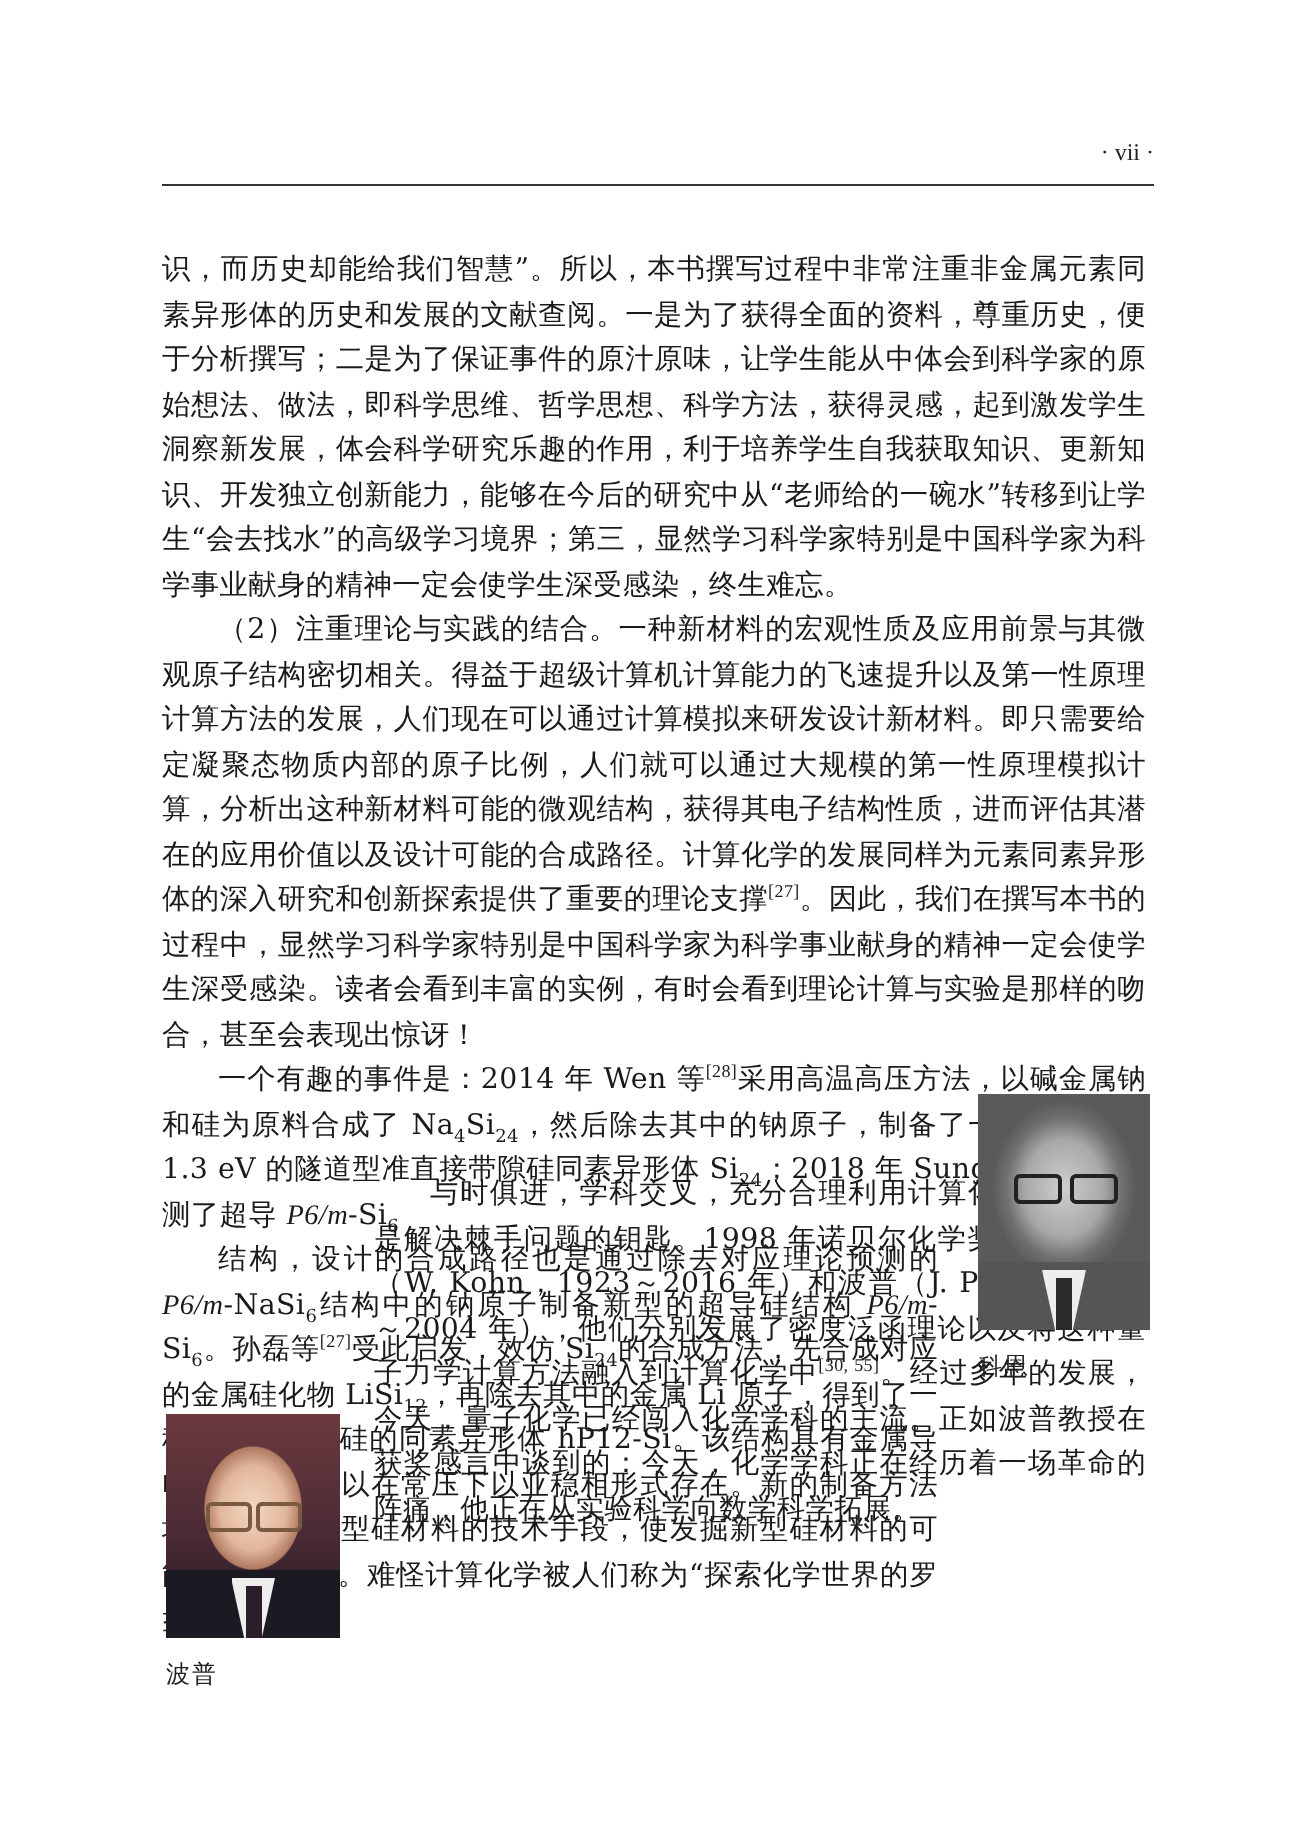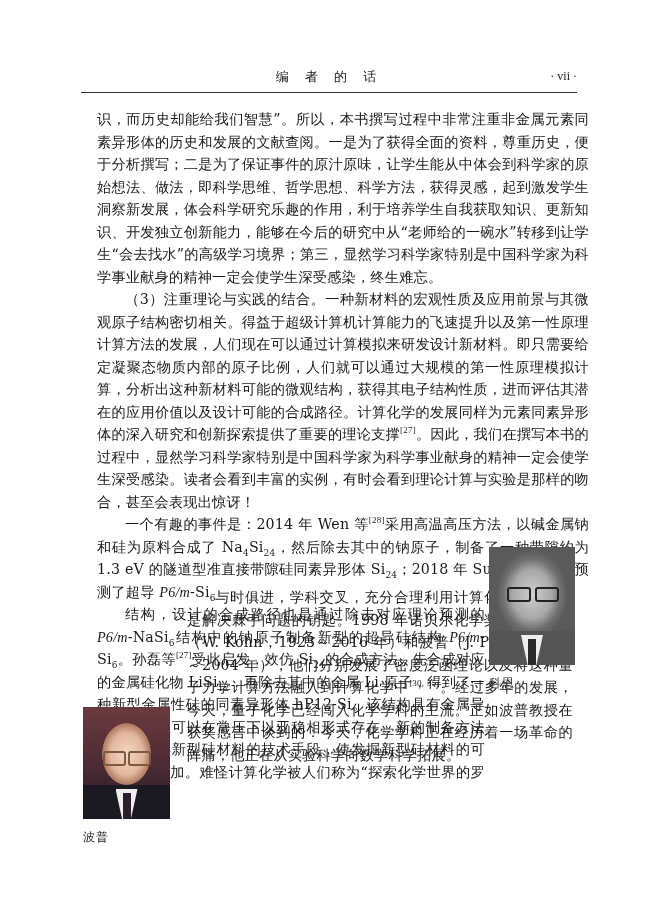--- a/index.html
+++ b/index.html
@@ -4,21 +4,21 @@
 <style>
   html, body { margin: 0; padding: 0; background: #ffffff; }
   body { width: 657px; height: 919px; position: relative; overflow: hidden;
          font-family: "DejaVu Serif", "Liberation Serif", serif; color: #1a1a1a; }
   .header { position: absolute; left: 81px; top: 66px; width: 496px; height: 26px;
             border-bottom: 1.2px solid #333; }
   .header .title { position: absolute; left: 0; right: 0; top: 2px; text-align: center;
                    font-size: 13px; letter-spacing: 6px; color: #222; }
   .header .pnum { position: absolute; right: 0; top: 3px; font-size: 12px;
                   font-family: "Liberation Serif", serif; color: #222; text-align: right; }
-  .body { position: absolute; left: 81px; top: 108px; width: 492px; margin-left: 16px; }
+  .body { position: absolute; left: 81px; top: 124px; width: 492px; }
   .p { font-size: 14.2px; line-height: 22.5px; margin: 0; text-align: justify;
        text-align-last: left; letter-spacing: 0.2px; }
   .p.indent { text-indent: 28px; }
   .p sup { font-size: 9px; line-height: 0; }
   .p sub { font-size: 9px; line-height: 0; }
   .lat { font-family: "Liberation Serif", serif; }
   .wrap-left { position: absolute; left: 187px; top: 586px; width: 386px; }
   .fig { position: absolute; text-align: left; }
   .fig .photo { position: relative; overflow: hidden; }
   .fig .cap { font-size: 12px; margin-top: 10px; color: #222; letter-spacing: 1px; }
@@ -33,28 +33,27 @@
   .glasses { position: absolute; height: 11px; border: 2px solid #222; border-radius: 3px; }
   .suit { position: absolute; bottom: 0; left: 0; right: 0; height: 34px; }
   .shirt { position: absolute; bottom: 0; width: 22px; height: 30px; left: 50%; margin-left: -11px;
            background: #eee; clip-path: polygon(0 0, 100% 0, 70% 100%, 30% 100%); }
   .tie { position: absolute; bottom: 0; width: 8px; height: 26px; left: 50%; margin-left: -4px; }
 </style>
 </head>
 <body>
 
 <div class="header">
-  <div class="title">编 者 的 话</div>
   <div class="pnum">· vii ·</div>
 </div>
 
 <div class="body">
   <p class="p">识，而历史却能给我们智慧”。所以，本书撰写过程中非常注重非金属元素同素异形体的历史和发展的文献查阅。一是为了获得全面的资料，尊重历史，便于分析撰写；二是为了保证事件的原汁原味，让学生能从中体会到科学家的原始想法、做法，即科学思维、哲学思想、科学方法，获得灵感，起到激发学生洞察新发展，体会科学研究乐趣的作用，利于培养学生自我获取知识、更新知识、开发独立创新能力，能够在今后的研究中从“老师给的一碗水”转移到让学生“会去找水”的高级学习境界；第三，显然学习科学家特别是中国科学家为科学事业献身的精神一定会使学生深受感染，终生难忘。</p>
 
-  <p class="p indent"><span>（3）注重理论与实践的结合。一种新材料的宏观性质及应用前景与其微观原子结构密切相关。得益于超级计算机计算能力的飞速提升以及第一性原理计算方法的发展，人们现在可以通过计算模拟来研发设计新材料。即只需要给定凝聚态物质内部的原子比例，人们就可以通过大规模的第一性原理模拟计算，分析出这种新材料可能的微观结构，获得其电子结构性质，进而评估其潜在的应用价值以及设计可能的合成路径。计算化学的发展同样为元素同素异形体的深入研究和创新探索提供了重要的理论支撑</span><sup class="lat">[27]</sup><span>。因此，我们在撰写本书的过程中，显然学习科学家特别是中国科学家为科学事业献身的精神一定会使学生深受感染。读者会看到丰富的实例，有时会看到理论计算与实验是那样的吻合，甚至会表现出惊讶！</span></p>
+  <p class="p indent"><span>（2）注重理论与实践的结合。一种新材料的宏观性质及应用前景与其微观原子结构密切相关。得益于超级计算机计算能力的飞速提升以及第一性原理计算方法的发展，人们现在可以通过计算模拟来研发设计新材料。即只需要给定凝聚态物质内部的原子比例，人们就可以通过大规模的第一性原理模拟计算，分析出这种新材料可能的微观结构，获得其电子结构性质，进而评估其潜在的应用价值以及设计可能的合成路径。计算化学的发展同样为元素同素异形体的深入研究和创新探索提供了重要的理论支撑</span><sup class="lat">[27]</sup><span>。因此，我们在撰写本书的过程中，显然学习科学家特别是中国科学家为科学事业献身的精神一定会使学生深受感染。读者会看到丰富的实例，有时会看到理论计算与实验是那样的吻合，甚至会表现出惊讶！</span></p>
 
   <p class="p indent"><span>一个有趣的事件是：2014 年 Wen 等</span><sup class="lat">[28]</sup><span>采用高温高压方法，以碱金属钠和硅为原料合成了 Na</span><sub>4</sub><span>Si</span><sub>24</sub><span>，然后除去其中的钠原子，制备了一种带隙约为 1.3 eV 的隧道型准直接带隙硅同素异形体 Si</span><sub>24</sub><span>；2018 年 Sung 等</span><sup class="lat">[29]</sup><span>理论预测了超导 </span><i class="lat">P6/m</i><span>-Si</span><sub>6</sub><span class="wrapper" style="display:block;width:388px;margin:0;"><span>结构，设计的合成路径也是通过除去对应理论预测的 </span><i class="lat">P6/m</i><span>-NaSi</span><sub>6</sub><span>结构中的钠原子制备新型的超导硅结构 </span><i class="lat">P6/m</i><span>-Si</span><sub>6</sub><span>。孙磊等</span><sup class="lat">[27]</sup><span>受此启发，效仿 Si</span><sub>24</sub><span>的合成方法，先合成对应的金属硅化物 LiSi</span><sub>12</sub><span>，再除去其中的金属 Li 原子，得到了一种新型金属性硅的同素异形体 hP12-Si。该结构具有金属导电性，并且可以在常压下以亚稳相形式存在。新的制备方法增加了获得新型硅材料的技术手段，使发掘新型硅材料的可能性大幅增加。难怪计算化学被人们称为“探索化学世界的罗盘”！</span></span></p>
 </div>
 
 <div class="wrap-left">
   <p class="p indent"><span>与时俱进，学科交叉，充分合理利用计算化学有时可能是解决棘手问题的钥匙。1998 年诺贝尔化学奖授予了科恩（W. Kohn，1923～2016 年）和波普（J. Pople，1925～2004 年），他们分别发展了密度泛函理论以及将这种量子力学计算方法融入到计算化学中</span><sup class="lat">[30, 55]</sup><span>。经过多年的发展，今天，量子化学已经闯入化学学科的主流。正如波普教授在获奖感言中谈到的：今天，化学学科正在经历着一场革命的阵痛，他正在从实验科学向数学科学拓展。</span></p>
 </div>
 
 <div class="fig kohn">
   <div class="photo">

